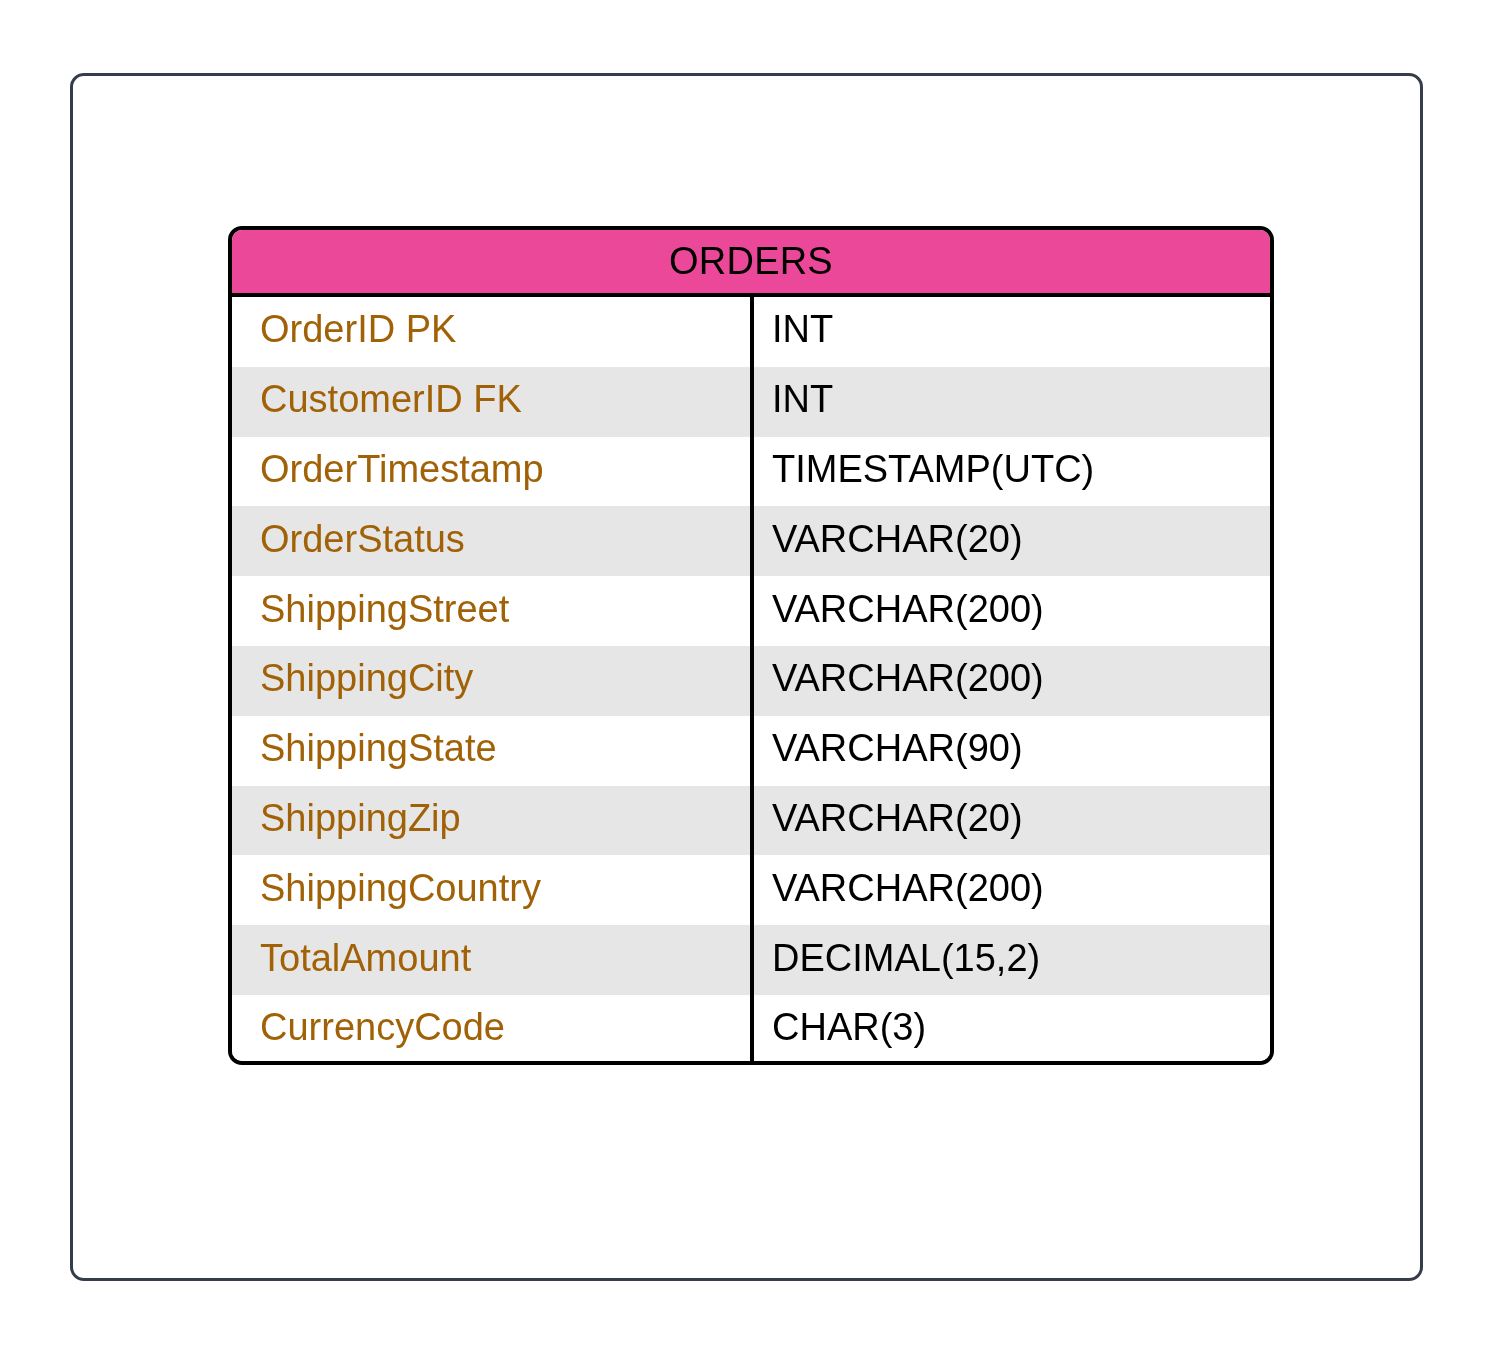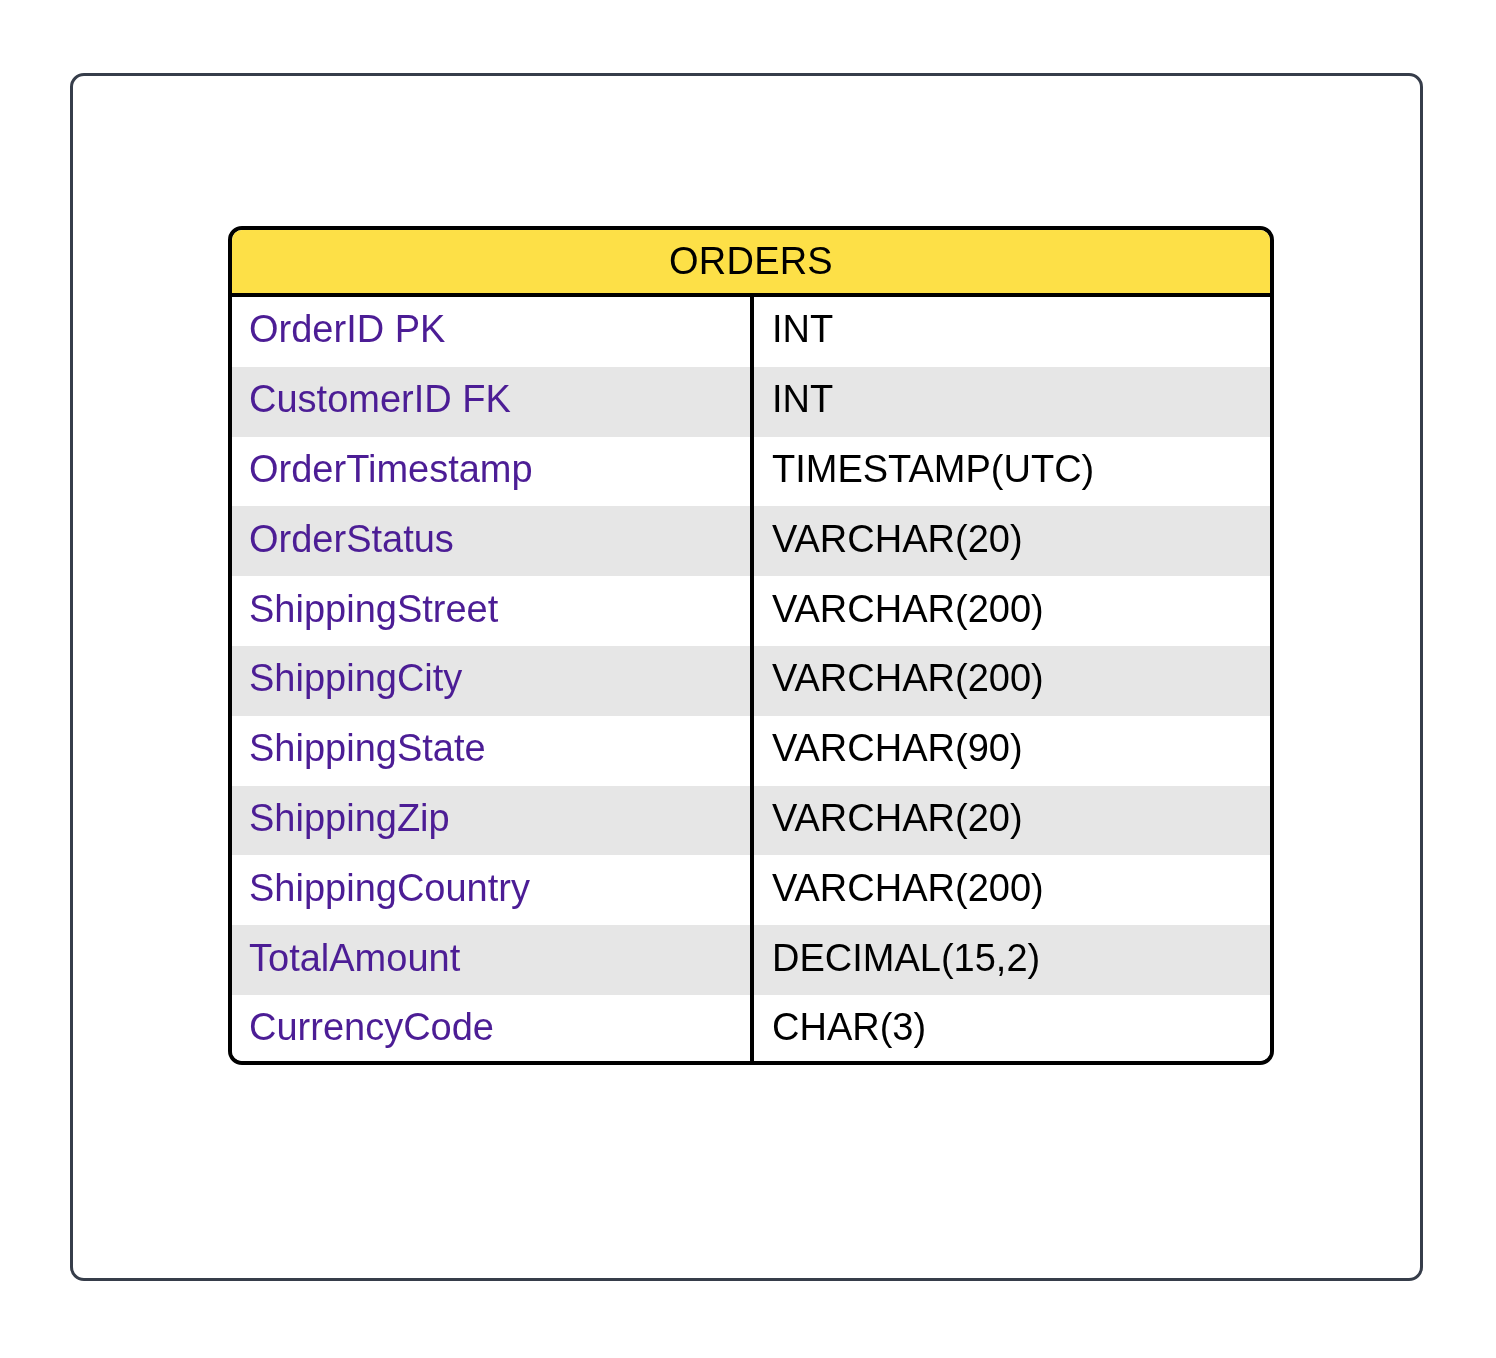--- a/index.html
+++ b/index.html
@@ -43,45 +43,45 @@
   }
 
   
   .entity-title {
     height: 63px;
     line-height: 63px;
     text-align: center;
     font-size: 38px;
     color: #000000;
     border-bottom: 4px solid #000000;
-    background: #fde047;
+    background: #ec4899;
     letter-spacing: 0.2px;
     white-space: nowrap;
   }
 
   
   .attr-rows {
     position: relative;
   }
   .attr-row {
     display: flex;
     height: 69.8px;
     align-items: center;
     background: #ffffff;
   }
   .attr-row.shaded {
     background: #e6e6e6;
   }
   .attr-name {
     width: 518px;
     box-sizing: border-box;
-    padding-left: 17px;
+    padding-left: 28px;
     padding-bottom: 4px;
     font-size: 38px;
-    color: #4c1d95;
+    color: #a16207;
     white-space: nowrap;
     overflow: hidden;
   }
   .attr-type {
     flex: 1;
     box-sizing: border-box;
     padding-left: 22px;
     padding-bottom: 4px;
     font-size: 38px;
     color: #000000;

